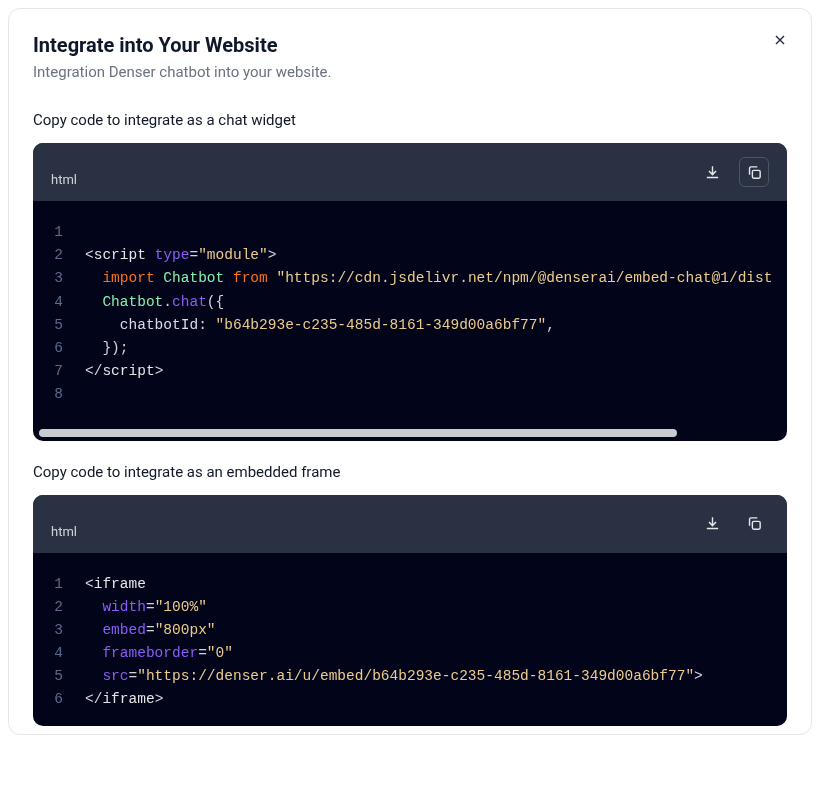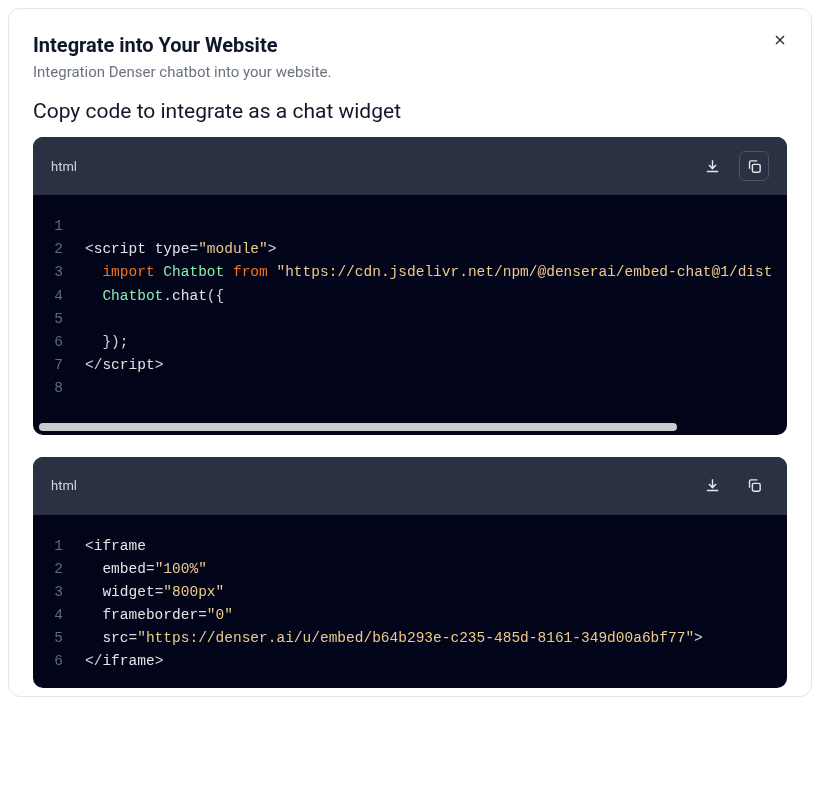--- a/index.html
+++ b/index.html
@@ -39,41 +39,41 @@
     }
     .modal-title {
       font-size: 20px;
       font-weight: 700;
       color: #0f172a;
       margin-bottom: 6px;
     }
     .modal-subtitle {
       font-size: 15px;
       color: #6b7280;
-      margin-bottom: 18px;
+      margin-bottom: 30px;
     }
     .section-label {
-      font-size: 21px;
+      font-size: 15px;
       color: #111827;
       margin-bottom: 14px;
       margin-top: 6px;
     }
     .code-block {
       border-radius: 10px;
       overflow: hidden;
       background: #02041a;
       margin-bottom: 22px;
     }
     .code-block:last-child {
       margin-bottom: 0;
     }
     .code-header {
       background: #2a3142;
       display: flex;
-      align-items: center;
+      align-items: flex-end;
       justify-content: space-between;
       padding: 14px 18px;
     }
     .code-lang {
       color: #d1d5db;
       font-size: 13px;
     }
     .code-header-actions {
       display: flex;
       align-items: center;
@@ -117,21 +117,21 @@
       user-select: none;
       flex-shrink: 0;
       padding-right: 4px;
     }
     .line-content {
       padding-left: 18px;
       white-space: pre;
       flex-shrink: 0;
     }
     .tok-tag { color: #e5e5e5; }
-    .tok-attr { color: #e5e5e5; }
+    .tok-attr { color: #8b5cf6; }
     .tok-punc { color: #d1d5db; }
     .tok-str { color: #eecb8b; }
     .tok-kw { color: #f97316; }
     .tok-ident { color: #86efac; }
     .tok-plain { color: #d6deeb; }
     .tok-prop { color: #d6deeb; }
 
     .scrollbar-track {
       height: 10px;
       margin: 8px 6px 2px 6px;
@@ -179,51 +179,52 @@
             <path d="M5 15 L5 6 A2 2 0 0 1 7 4 L16 4"></path>
           </svg>
         </div>
       </div>
     </div>
     <div class="code-body">
     <div class="code-line"><span class="line-num">1</span><span class="line-content"></span></div>
         <div class="code-line"><span class="line-num">2</span><span class="line-content"><span class="tok-punc">&lt;</span><span class="tok-tag">script</span><span class="tok-plain"> </span><span class="tok-attr">type</span><span class="tok-punc">=</span><span class="tok-str">"module"</span><span class="tok-punc">&gt;</span></span></div>
         <div class="code-line"><span class="line-num">3</span><span class="line-content"><span class="tok-plain">  </span><span class="tok-kw">import</span><span class="tok-plain"> </span><span class="tok-ident">Chatbot</span><span class="tok-plain"> </span><span class="tok-kw">from</span><span class="tok-plain"> </span><span class="tok-str">"https://cdn.jsdelivr.net/npm/@denserai/embed-chat@1/dist</span></span></div>
         <div class="code-line"><span class="line-num">4</span><span class="line-content"><span class="tok-plain">  </span><span class="tok-ident">Chatbot</span><span class="tok-punc">.</span><span class="tok-attr">chat</span><span class="tok-punc">({</span></span></div>
-        <div class="code-line"><span class="line-num">5</span></div>
+        <div class="code-line"><span class="line-num">5</span><span class="line-content"><span class="tok-prop">    chatbotId</span><span class="tok-punc">: </span><span class="tok-str">"b64b293e-c235-485d-8161-349d00a6bf77"</span><span class="tok-punc">,</span></span></div>
         <div class="code-line"><span class="line-num">6</span><span class="line-content"><span class="tok-punc">  });</span></span></div>
         <div class="code-line"><span class="line-num">7</span><span class="line-content"><span class="tok-punc">&lt;/</span><span class="tok-tag">script</span><span class="tok-punc">&gt;</span></span></div>
         <div class="code-line"><span class="line-num">8</span><span class="line-content"></span></div>
       </div>
     <div class="scrollbar-track">
       <div class="scrollbar-thumb"></div>
     </div>
   </div>
 
+  <p class="section-label">Copy code to integrate as an embedded frame</p>
 
   <div class="code-block">
     <div class="code-header">
       <span class="code-lang">html</span>
       <div class="code-header-actions">
         <div class="icon-btn">
           <svg viewBox="0 0 24 24">
             <path d="M12 3 L12 14 M7 10 L12 15 L17 10 M4 19 L20 19"></path>
           </svg>
         </div>
         <div class="icon-btn">
           <svg viewBox="0 0 24 24">
             <rect x="9" y="9" width="11" height="11" rx="2"></rect>
             <path d="M5 15 L5 6 A2 2 0 0 1 7 4 L16 4"></path>
           </svg>
         </div>
       </div>
     </div>
     <div class="code-body">
     <div class="code-line"><span class="line-num">1</span><span class="line-content"><span class="tok-punc">&lt;</span><span class="tok-tag">iframe</span></span></div>
-        <div class="code-line"><span class="line-num">2</span><span class="line-content"><span class="tok-plain">  </span><span class="tok-attr">embed</span><span class="tok-punc">=</span><span class="tok-str">"100%"</span></span></div>
-        <div class="code-line"><span class="line-num">3</span><span class="line-content"><span class="tok-plain">  </span><span class="tok-attr">widget</span><span class="tok-punc">=</span><span class="tok-str">"800px"</span></span></div>
+        <div class="code-line"><span class="line-num">2</span><span class="line-content"><span class="tok-plain">  </span><span class="tok-attr">width</span><span class="tok-punc">=</span><span class="tok-str">"100%"</span></span></div>
+        <div class="code-line"><span class="line-num">3</span><span class="line-content"><span class="tok-plain">  </span><span class="tok-attr">embed</span><span class="tok-punc">=</span><span class="tok-str">"800px"</span></span></div>
         <div class="code-line"><span class="line-num">4</span><span class="line-content"><span class="tok-plain">  </span><span class="tok-attr">frameborder</span><span class="tok-punc">=</span><span class="tok-str">"0"</span></span></div>
         <div class="code-line"><span class="line-num">5</span><span class="line-content"><span class="tok-plain">  </span><span class="tok-attr">src</span><span class="tok-punc">=</span><span class="tok-str">"https://denser.ai/u/embed/b64b293e-c235-485d-8161-349d00a6bf77"</span><span class="tok-punc">&gt;</span></span></div>
         <div class="code-line"><span class="line-num">6</span><span class="line-content"><span class="tok-punc">&lt;/</span><span class="tok-tag">iframe</span><span class="tok-punc">&gt;</span></span></div>
       </div>
   </div>
 
 </div>
 
 </body></html>

